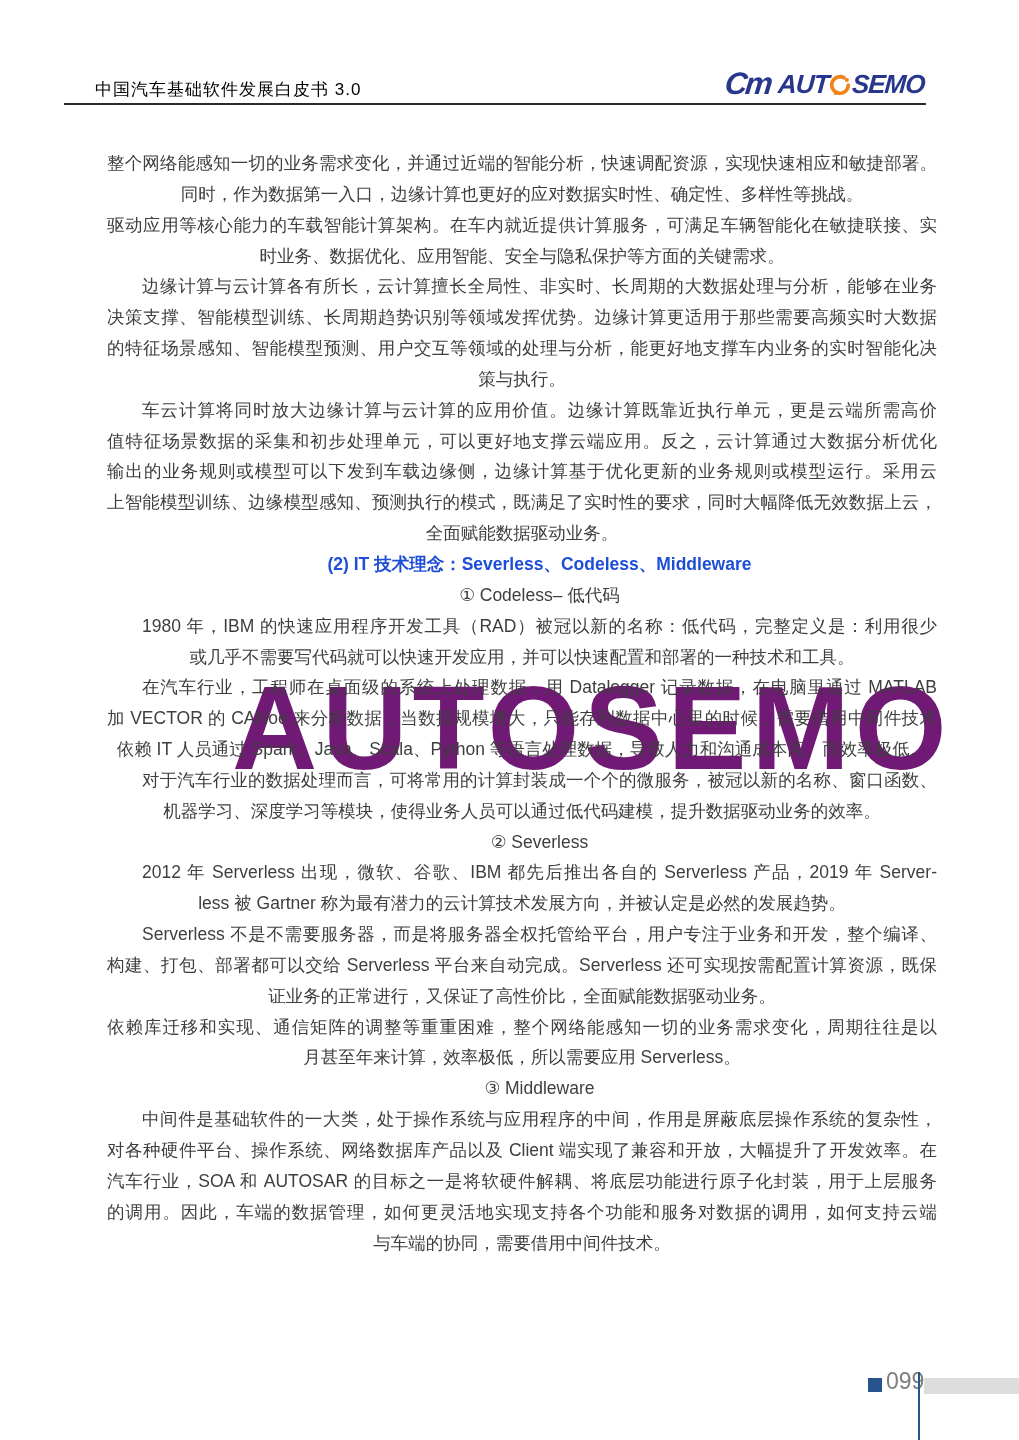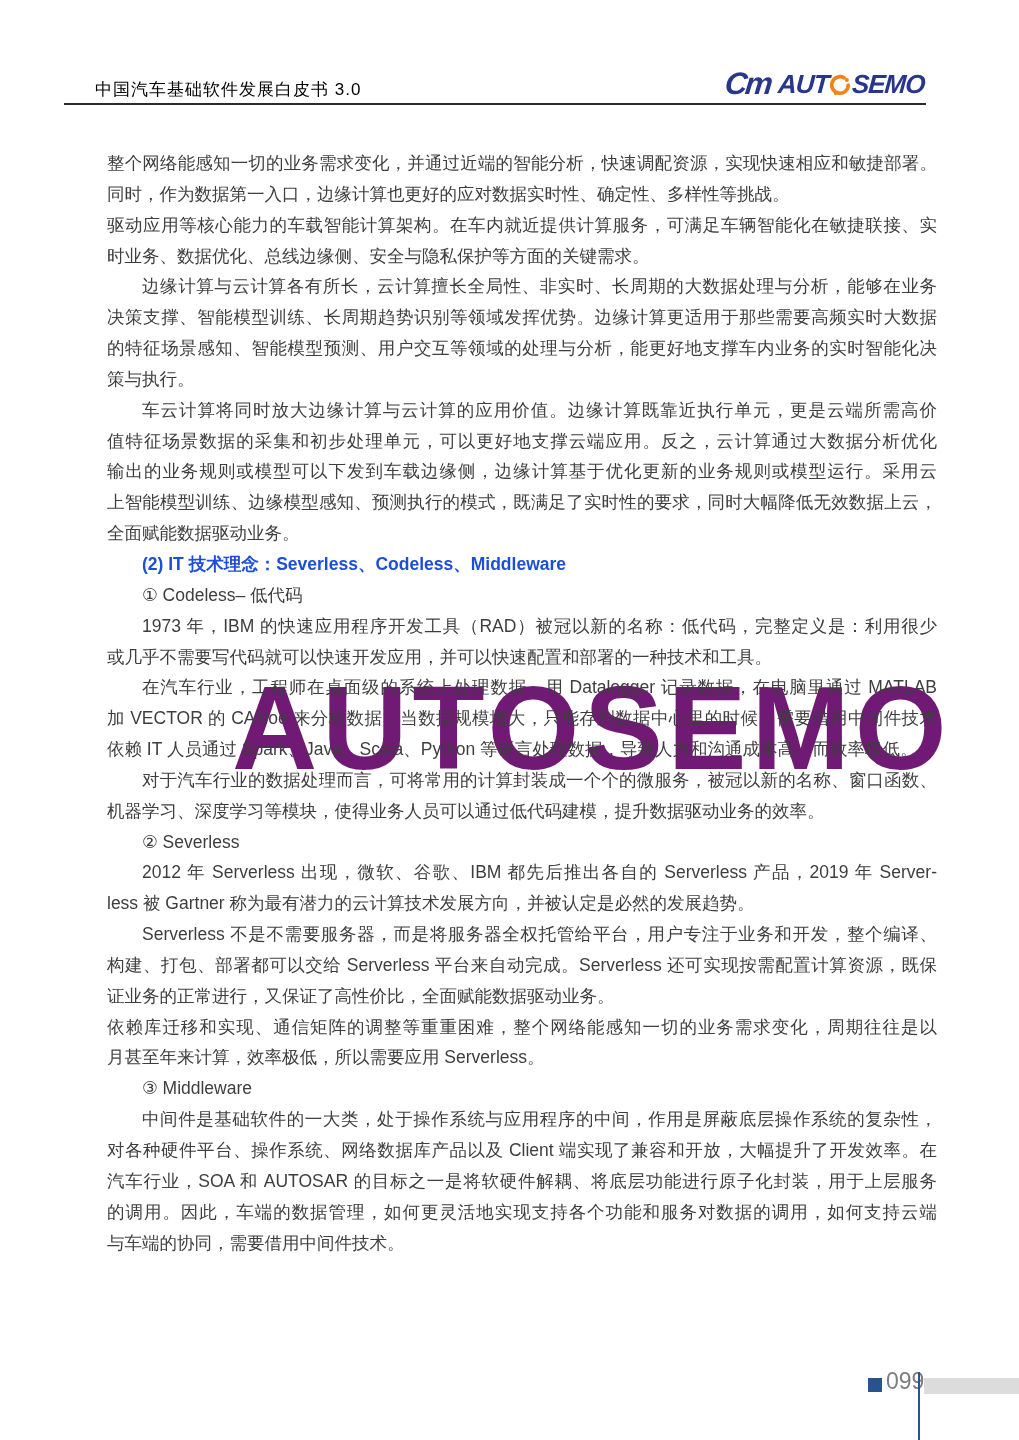--- a/index.html
+++ b/index.html
@@ -28,21 +28,21 @@
     position:absolute; left:232px; top:660px; z-index:0;
     font-size:118px; font-weight:bold; letter-spacing:5px; color:#701a75;
     user-select:none;
   }
   
   .body-text {
     position:absolute; left:95px; top:148px; width:830px; z-index:1;margin-left:12px;
   }
   .line {
     font-size:17.5px; height:30.85px; line-height:30.85px; color:#3e3e3e;
-    overflow:visible; white-space:nowrap;
+    overflow:visible; white-space:nowrap;text-align:center;
   }
   .line.fill { white-space:normal; text-align:justify; text-align-last:justify; }
   .line.indent { padding-left:35px; }
   .line.bold { font-weight:bold; color:#1d4ed8; }
   
   .footer-square {
     position:absolute; left:868px; top:1378px; width:14px; height:14px; z-index:1;
   }
   .footer-page {
     position:absolute; left:886px; top:1368px; font-size:23px; color:#7e7e7e; z-index:1;
@@ -71,33 +71,33 @@
       <circle cx="7" cy="21.6" r="1.6" fill="#f08419"></circle>
     </svg>
   </span>
   <span class="logo-text">SEMO</span>
 </div>
 
 <div class="body-text">
     <div class="line fill">整个网络能感知一切的业务需求变化，并通过近端的智能分析，快速调配资源，实现快速相应和敏捷部署。</div>
     <div class="line">同时，作为数据第一入口，边缘计算也更好的应对数据实时性、确定性、多样性等挑战。</div>
     <div class="line fill">驱动应用等核心能力的车载智能计算架构。在车内就近提供计算服务，可满足车辆智能化在敏捷联接、实</div>
-    <div class="line">时业务、数据优化、总线边缘侧、安全与隐私保护等方面的关键需求。</div>
+    <div class="line">时业务、数据优化、应用智能、安全与隐私保护等方面的关键需求。</div>
     <div class="line fill indent">边缘计算与云计算各有所长，云计算擅长全局性、非实时、长周期的大数据处理与分析，能够在业务</div>
     <div class="line fill">决策支撑、智能模型训练、长周期趋势识别等领域发挥优势。边缘计算更适用于那些需要高频实时大数据</div>
     <div class="line fill">的特征场景感知、智能模型预测、用户交互等领域的处理与分析，能更好地支撑车内业务的实时智能化决</div>
     <div class="line">策与执行。</div>
     <div class="line fill indent">车云计算将同时放大边缘计算与云计算的应用价值。边缘计算既靠近执行单元，更是云端所需高价</div>
     <div class="line fill">值特征场景数据的采集和初步处理单元，可以更好地支撑云端应用。反之，云计算通过大数据分析优化</div>
     <div class="line fill">输出的业务规则或模型可以下发到车载边缘侧，边缘计算基于优化更新的业务规则或模型运行。采用云</div>
     <div class="line fill">上智能模型训练、边缘模型感知、预测执行的模式，既满足了实时性的要求，同时大幅降低无效数据上云，</div>
     <div class="line">全面赋能数据驱动业务。</div>
     <div class="line indent bold">(2) IT 技术理念：Severless、Codeless、Middleware</div>
     <div class="line indent">① Codeless– 低代码</div>
-    <div class="line fill indent">1973 年，IBM 的快速应用程序开发工具（RAD）被冠以新的名称：低代码，完整定义是：利用很少</div>
+    <div class="line fill indent">1980 年，IBM 的快速应用程序开发工具（RAD）被冠以新的名称：低代码，完整定义是：利用很少</div>
     <div class="line">或几乎不需要写代码就可以快速开发应用，并可以快速配置和部署的一种技术和工具。</div>
     <div class="line fill indent">在汽车行业，工程师在桌面级的系统上处理数据，用 Datalogger 记录数据，在电脑里通过 MATLAB</div>
     <div class="line fill">加 VECTOR 的 CANoe 来分析数据，当数据规模增大，只能存到数据中心里的时候，需要借用中间件技术</div>
     <div class="line">依赖 IT 人员通过 Spark、Java、Scala、Python 等语言处理数据，导致人力和沟通成本高、而效率极低。</div>
     <div class="line fill indent">对于汽车行业的数据处理而言，可将常用的计算封装成一个个的微服务，被冠以新的名称、窗口函数、</div>
     <div class="line">机器学习、深度学习等模块，使得业务人员可以通过低代码建模，提升数据驱动业务的效率。</div>
     <div class="line indent">② Severless</div>
     <div class="line fill indent">2012 年 Serverless 出现，微软、谷歌、IBM 都先后推出各自的 Serverless 产品，2019 年 Server-</div>
     <div class="line">less 被 Gartner 称为最有潜力的云计算技术发展方向，并被认定是必然的发展趋势。</div>
     <div class="line fill indent">Serverless 不是不需要服务器，而是将服务器全权托管给平台，用户专注于业务和开发，整个编译、</div>

